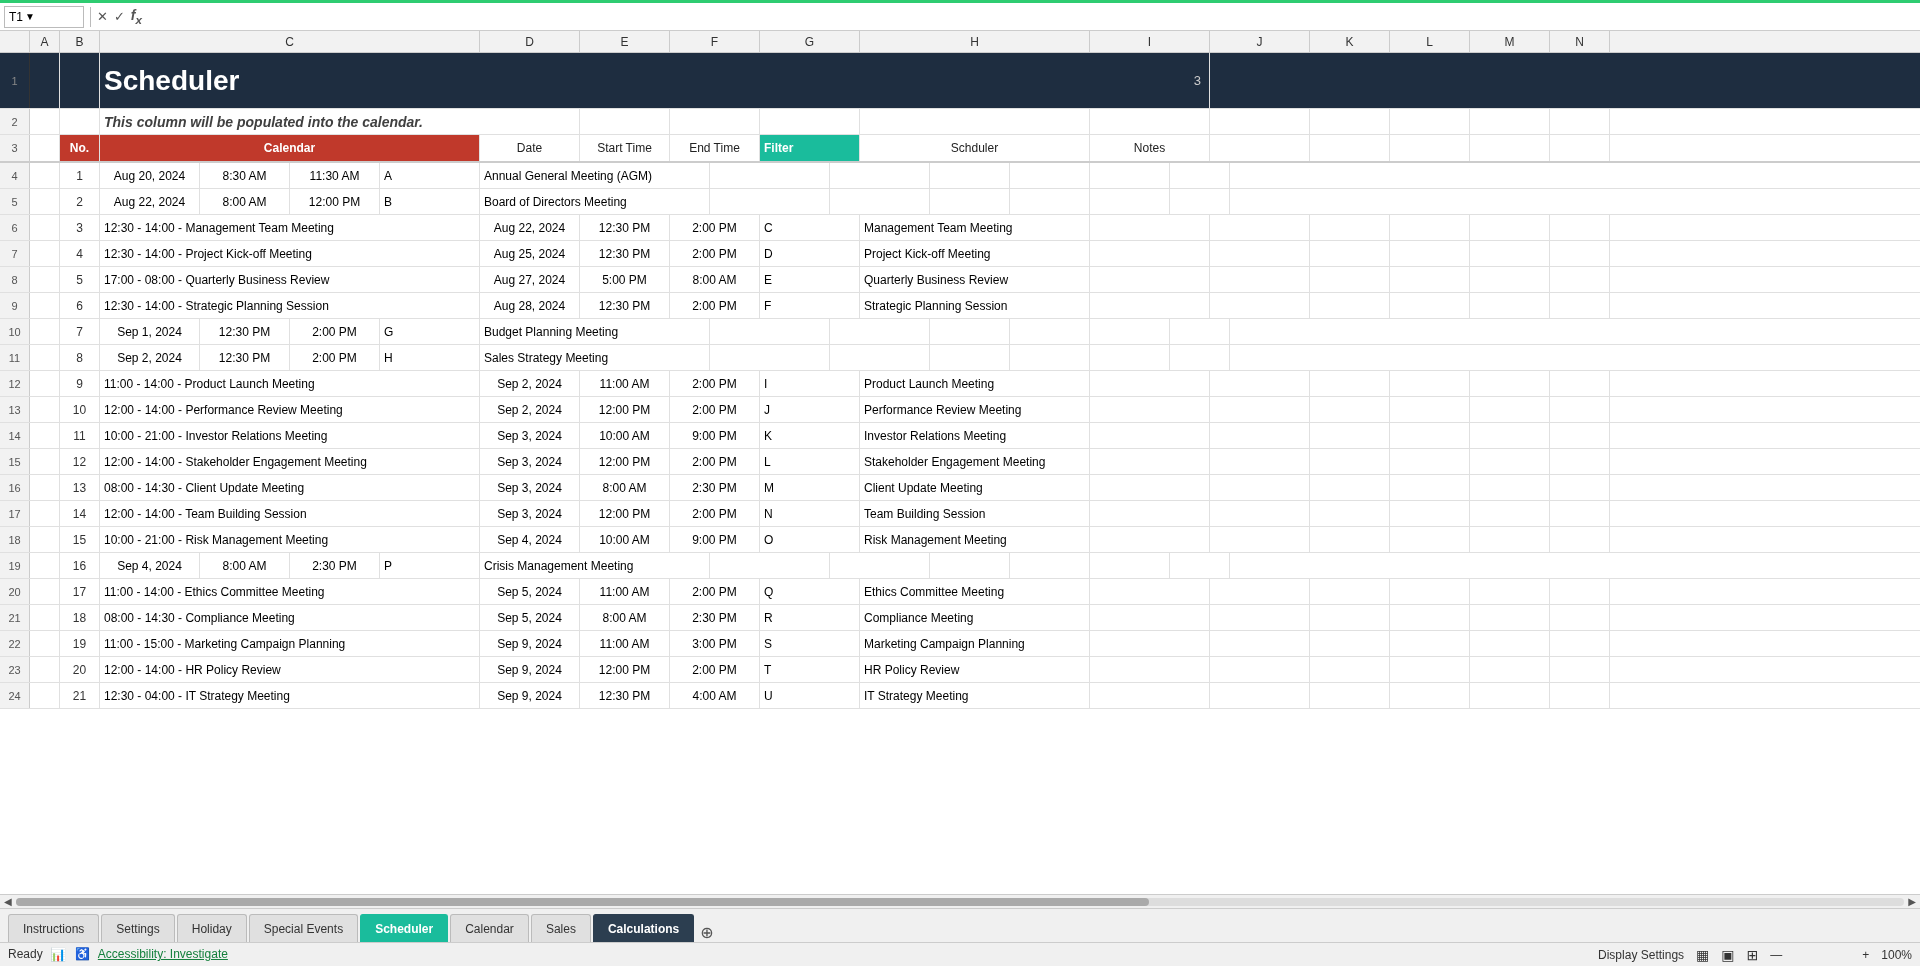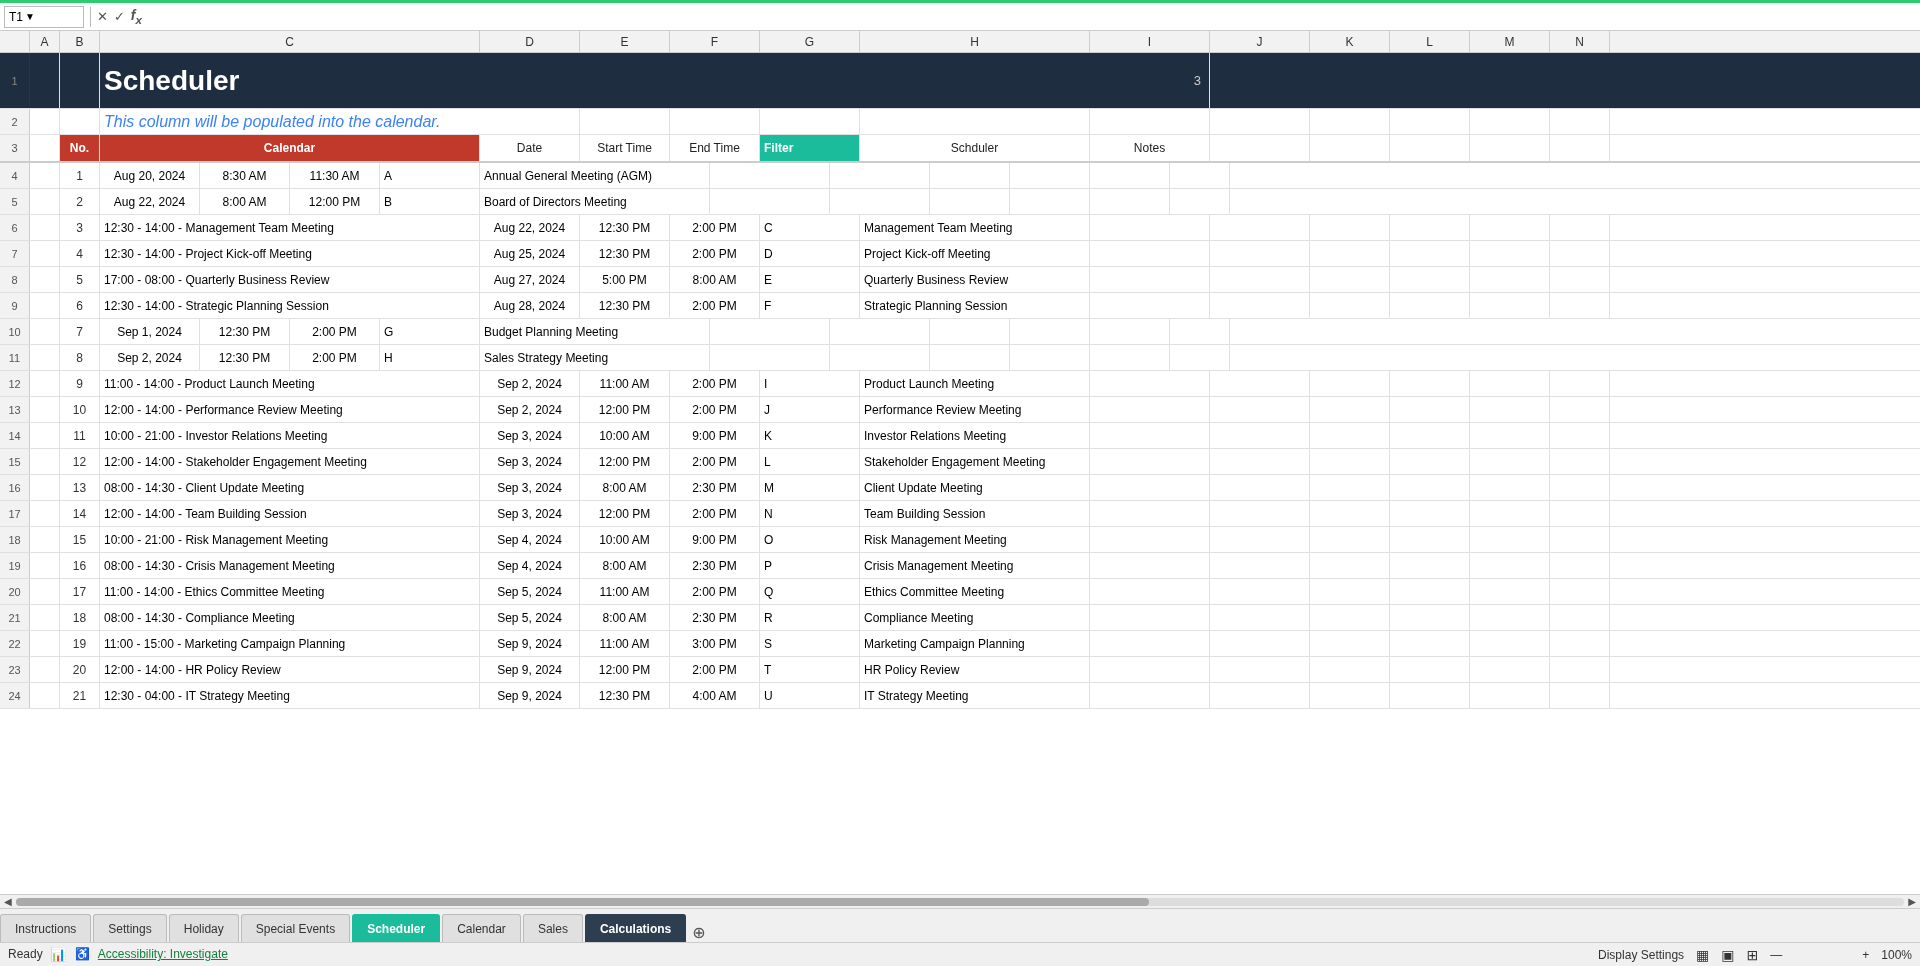--- a/index.html
+++ b/index.html
@@ -79,21 +79,21 @@
     .header-filter { background: #1abc9c; color: #fff; font-weight: bold; }
     .header-std { background: #fff; font-weight: normal; color: #222; justify-content: center; }
 
     
     .data-row { min-height: 26px; }
     .num-cell { justify-content: center; color: #333; }
 
     
     .tabs-bar {
       height: 34px; background: #f0f0f0; border-top: 1px solid #ccc;
-      display: flex; align-items: flex-end; gap: 0;
+      display: flex; align-items: flex-end; padding-left: 8px; gap: 0;
     }
     .tab {
       height: 28px; padding: 0 14px; border: 1px solid #bbb; border-bottom: none;
       background: #e0e0e0; font-size: 12px; cursor: pointer; display: flex; align-items: center;
       margin-right: 2px; border-radius: 3px 3px 0 0; color: #333;
     }
     .tab.active-teal { background: #1abc9c; color: #fff; border-color: #1abc9c; font-weight: bold; }
     .tab.active-dark { background: #2c3e50; color: #fff; border-color: #2c3e50; font-weight: bold; }
 
     
@@ -174,21 +174,21 @@
         <div class="cell col-l" style="background:#1e2d40; border-right:none;"></div>
         <div class="cell col-m" style="background:#1e2d40; border-right:none;"></div>
         <div class="cell col-n" style="background:#1e2d40; border-right:none;"></div>
       </div>
 
       <div class="grid-row subtitle-row">
         <div class="row-num">2</div>
         <div class="cell col-a"></div>
         <div class="cell col-b"></div>
         <div class="cell col-c subtitle-cell" style="border-right:none;">
-          <span style="color:#3b82f6; font-style:italic; font-size:16px;">This column will be populated into the calendar.</span>
+          <span style="color:#404040; font-style:italic; font-size:14px;font-weight:bold;">This column will be populated into the calendar.</span>
         </div>
         <div class="cell col-d"></div>
         <div class="cell col-e"></div>
         <div class="cell col-f"></div>
         <div class="cell col-g"></div>
         <div class="cell col-h"></div>
         <div class="cell col-i"></div>
         <div class="cell col-j"></div>
         <div class="cell col-k"></div>
         <div class="cell col-l"></div>
@@ -479,21 +479,20 @@
       <div class="cell col-j"></div>
       <div class="cell col-k"></div>
       <div class="cell col-l"></div>
       <div class="cell col-m"></div>
       <div class="cell col-n"></div>
     </div>
           <div class="grid-row data-row">
       <div class="row-num">19</div>
       <div class="cell col-a"></div>
       <div class="cell col-b num-cell">16</div>
-      <div class="cell col-c">08:00 - 14:30 - Crisis Management Meeting</div>
       <div class="cell col-d" style="justify-content:center;">Sep 4, 2024</div>
       <div class="cell col-e" style="justify-content:center;">8:00 AM</div>
       <div class="cell col-f" style="justify-content:center;">2:30 PM</div>
       <div class="cell col-g">P</div>
       <div class="cell col-h">Crisis Management Meeting</div>
       <div class="cell col-i"></div>
       <div class="cell col-j"></div>
       <div class="cell col-k"></div>
       <div class="cell col-l"></div>
       <div class="cell col-m"></div>

